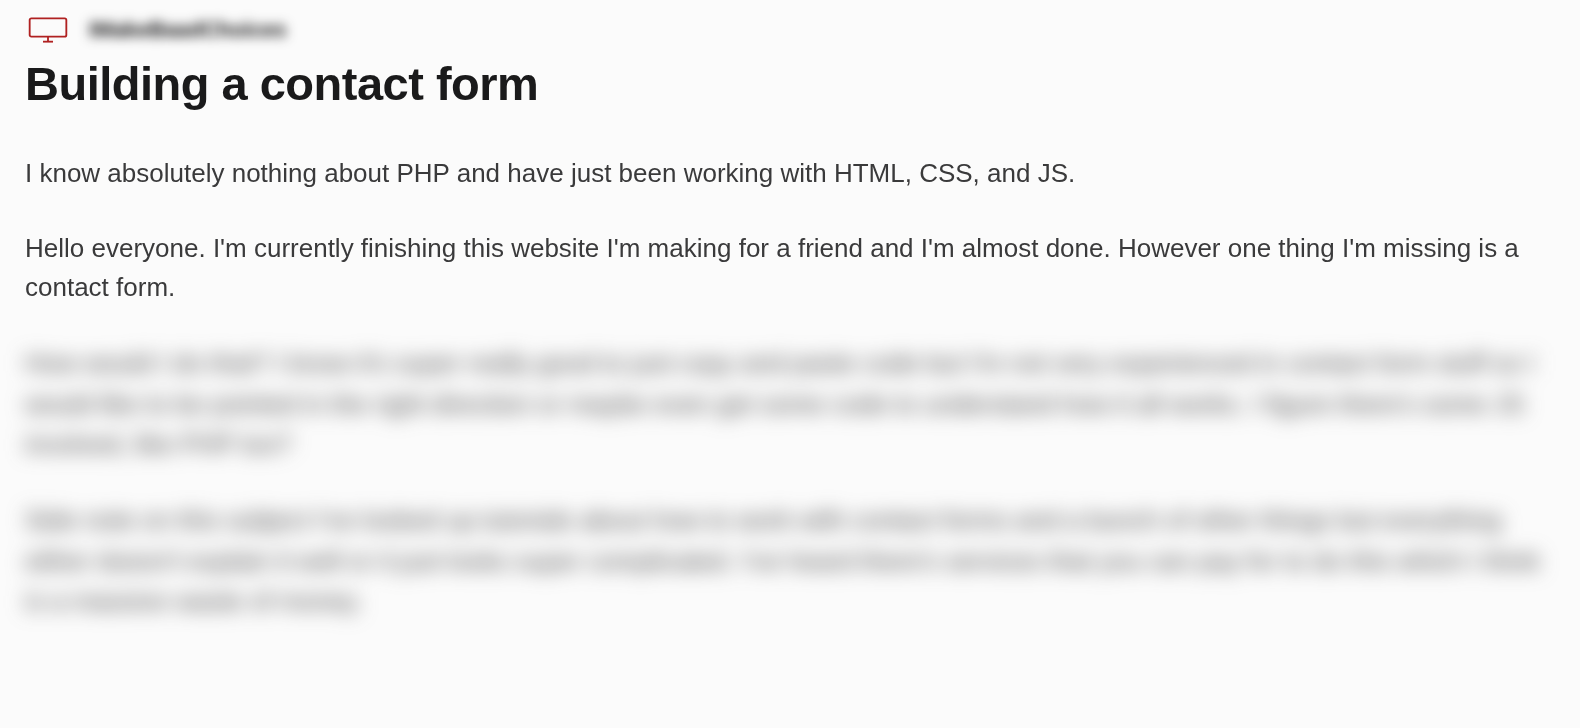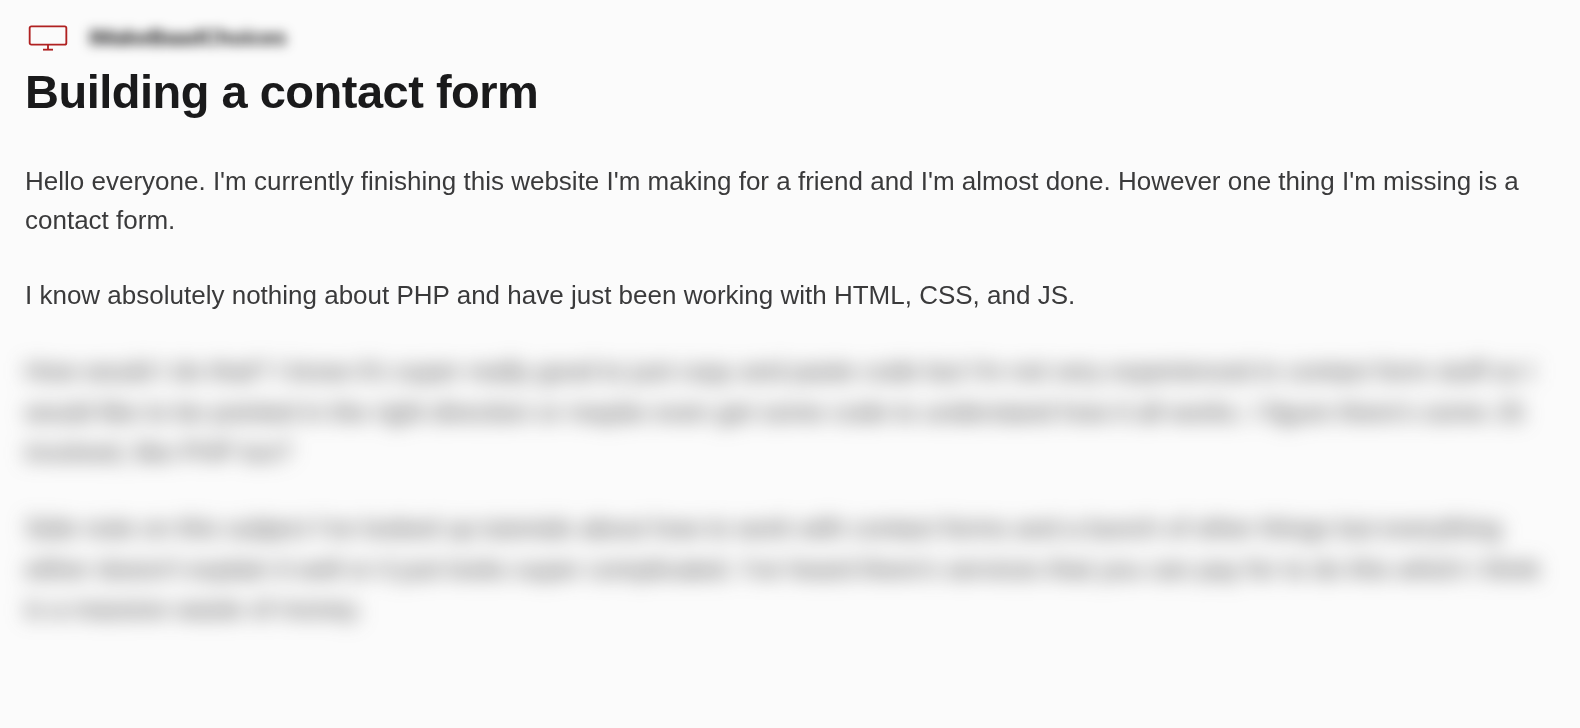--- a/index.html
+++ b/index.html
@@ -9,23 +9,22 @@
     }
     body {
       font-family: -apple-system, BlinkMacSystemFont, "Segoe UI", Helvetica, Arial, sans-serif;
       background: #fbfbfb;
       width: 1580px;
       height: 728px;
       overflow: hidden;
       color: #1a1a1b;
     }
     .container {
-      padding: 0 25px;
+      padding: 16px 25px;
       position: relative;
-      margin-top: 24px;
     }
     .header-row {
       display: flex;
       align-items: center;
       gap: 18px;
       margin-bottom: 12px;
       height: 28px;
     }
     .avatar-box {
       width: 46px;
@@ -84,21 +83,21 @@
         <line x1="18" y1="30" x2="30" y2="30"></line>
         <line x1="24" y1="24" x2="24" y2="30"></line>
       </svg>
     </div>
     <div class="username">IMakeBaadChoices</div>
   </div>
 
   <h1 class="post-title">Building a contact form</h1>
 
   <div class="post-body">
+    <p>I know absolutely nothing about PHP and have just been working with HTML, CSS, and JS.</p>
     <p>Hello everyone. I'm currently finishing this website I'm making for a friend and I'm almost done. However one thing I'm missing is a contact form.</p>
-    <p>I know absolutely nothing about PHP and have just been working with HTML, CSS, and JS.</p>
   </div>
 
   <div class="blurred-section">
     <p>How would I do that? I know it's super really good to just copy and paste code but I'm not very experienced in contact form stuff so I would like to be pointed in the right direction or maybe even get some code to understand how it all works. I figure there's some JS involved, like PHP too?</p>
     <p>Side note on this subject I've looked up tutorials about how to work with contact forms and a bunch of other things but everything either doesn't explain it well or it just looks super complicated. I've heard there's services that you can pay for to do this which I think is a massive waste of money.</p>
   </div>
 </div>
 
 </body></html>

